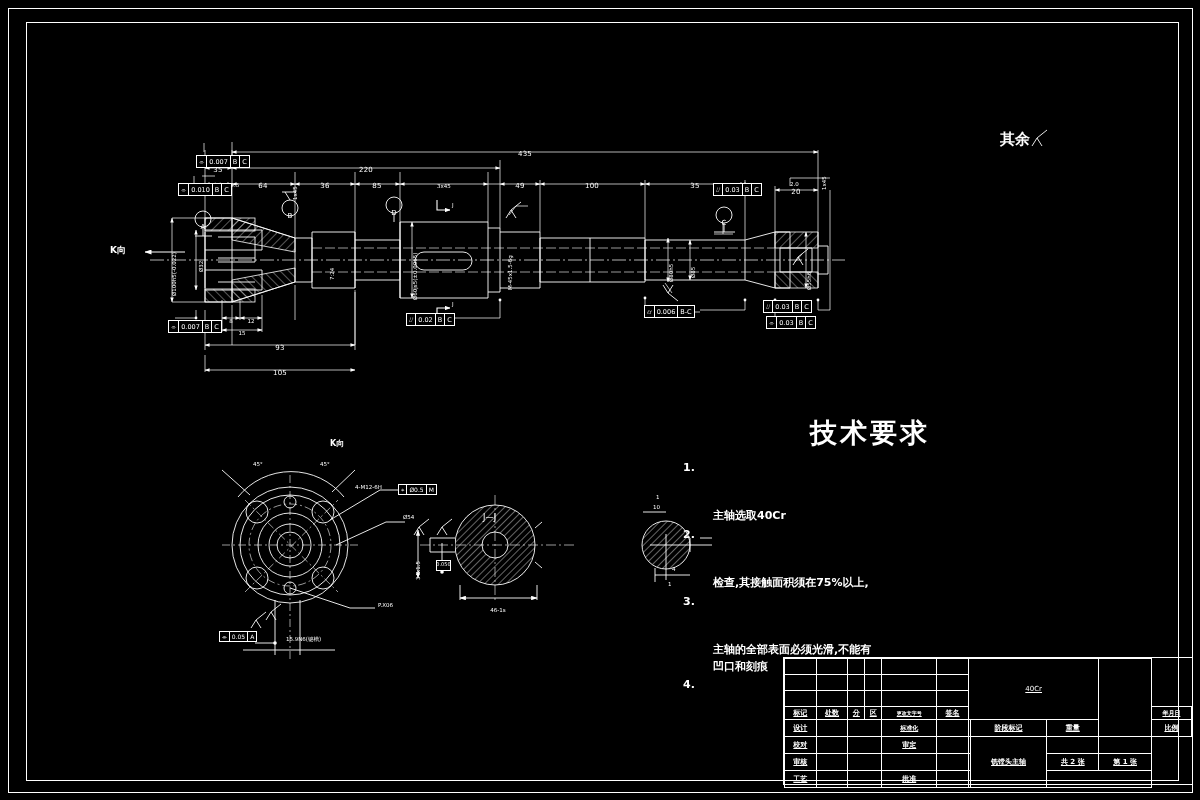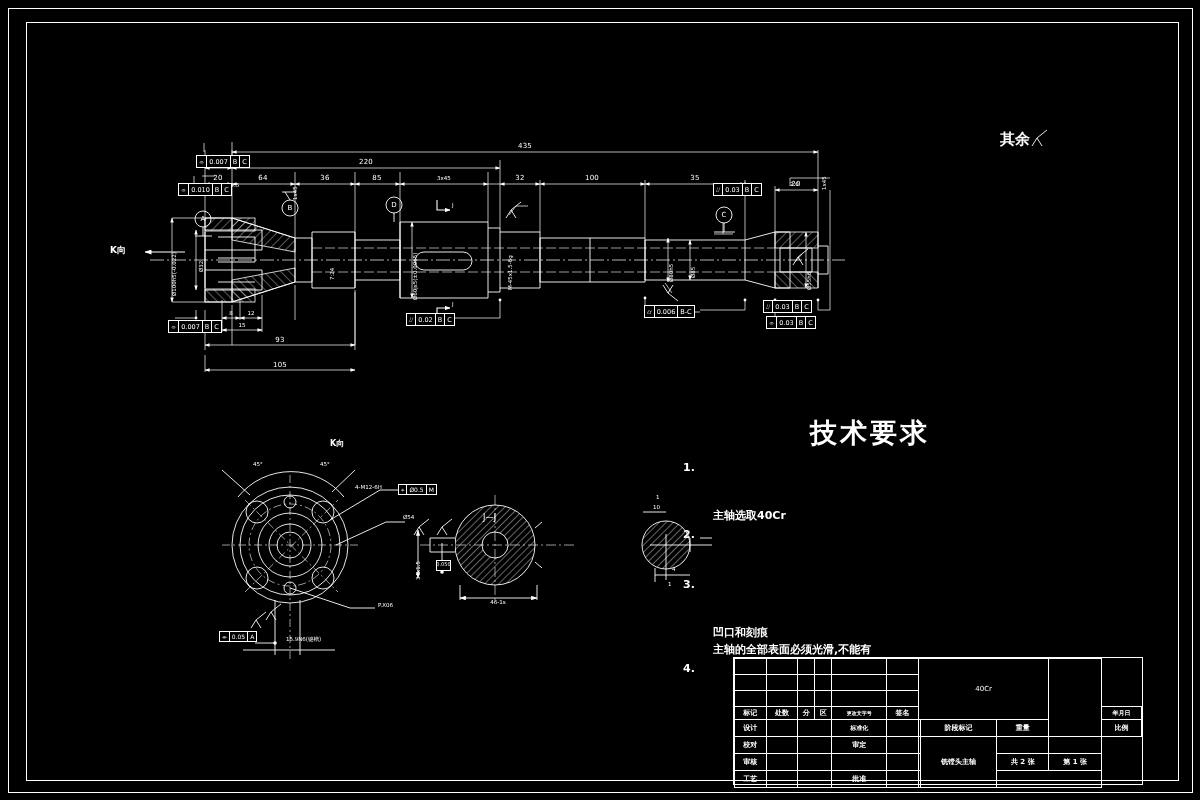--- a/index.html
+++ b/index.html
@@ -8,30 +8,30 @@
        font-family:"DejaVu Sans","Liberation Sans",sans-serif;color:#fff;}
   #stage{position:relative;width:1200px;height:800px;background:#000;}
   svg{position:absolute;top:0;left:0;}
   
   .t{position:absolute;color:#fff;white-space:nowrap;line-height:1;
      font-family:"DejaVu Sans","Liberation Sans",sans-serif;}
   .dim{font-size:7px;letter-spacing:.2px;}
   .dim5{font-size:5.5px;}
   .cn{font-family:"DejaVu Sans","Liberation Sans",sans-serif;font-weight:bold;}
   .vert{transform-origin:0 0;transform:rotate(-90deg);}
-  .ctr{transform:translateX(-50%);}
+  .ctr{transform:translateX(-50%);margin-top:8px;}
   
   .fcf{position:absolute;display:flex;border:1px solid #fff;height:11px;
        align-items:stretch;background:#000;}
   .fcf>div{display:flex;align-items:center;justify-content:center;
            border-right:1px solid #fff;padding:0 2px;font-size:6.5px;}
   .fcf>div:last-child{border-right:none;}
   
-  #tb{position:absolute;left:733px;top:657px;width:410px;height:128px;
-      border:1px solid #fff;box-sizing:border-box;}
+  #tb{position:absolute;left:783px;top:657px;width:410px;height:128px;
+      border:1px solid #fff;box-sizing:border-box;text-decoration:underline;}
   #tb table{border-collapse:collapse;width:100%;height:100%;}
   #tb td{border:1px solid #fff;font-size:7px;text-align:center;
          color:#fff;padding:0;}
   .tbL{font-size:7.5px;font-weight:bold;}
   .big{font-size:15px;}
   .mid{font-size:12px;font-weight:bold;}
   
   #tech{position:absolute;left:655px;top:415px;width:430px;}
   #techTitle{font-size:27px;font-weight:bold;text-align:center;
              letter-spacing:3px;margin-bottom:10px;}
@@ -351,21 +351,21 @@
 
   <div class="t dim ctr" style="left:525px;top:143px;">435</div>
   <div class="t dim ctr" style="left:218px;top:159px;">35</div>
   <div class="t dim ctr" style="left:366px;top:159px;">220</div>
 
   <div class="t dim ctr" style="left:218px;top:175px;">20</div>
   <div class="t dim ctr" style="left:263px;top:175px;">64</div>
   <div class="t dim ctr" style="left:325px;top:175px;">36</div>
   <div class="t dim ctr" style="left:377px;top:175px;">85</div>
   <div class="t dim5 ctr" style="left:444px;top:176px;">3x45</div>
-  <div class="t dim ctr" style="left:520px;top:175px;">32</div>
+  <div class="t dim ctr" style="left:520px;top:175px;">49</div>
   <div class="t dim ctr" style="left:592px;top:175px;">100</div>
   <div class="t dim ctr" style="left:695px;top:175px;">35</div>
   <div class="t dim ctr" style="left:796px;top:181px;">20</div>
 
   <div class="t dim ctr" style="left:280px;top:337px;">93</div>
   <div class="t dim ctr" style="left:280px;top:362px;">105</div>
   <div class="t dim5 ctr" style="left:231px;top:311px;">8</div>
   <div class="t dim5 ctr" style="left:251px;top:311px;">12</div>
   <div class="t dim5 ctr" style="left:242px;top:323px;">15</div>
 
@@ -484,28 +484,29 @@
     <div class="treq">
       <div class="tnum cn">1.</div>
       <div class="tbody">
         <div class="tline cn">主轴选取40Cr</div>
       </div>
     </div>
 
     <div class="treq">
       <div class="tnum cn">2.</div>
       <div class="tbody">
+        <div class="tline cn">检查,其接触面积须在75%以上,</div>
       </div>
     </div>
 
     <div class="treq">
       <div class="tnum cn">3.</div>
       <div class="tbody">
+        <div class="tline cn">主轴的全部表面必须光滑,不能有</div>
         <div class="tline cn">凹口和刻痕</div>
-        <div class="tline cn">主轴的全部表面必须光滑,不能有</div>
       </div>
     </div>
 
     <div class="treq">
       <div class="tnum cn">4.</div>
     </div>
   </div>
 
   <div id="tb">
     <table>

